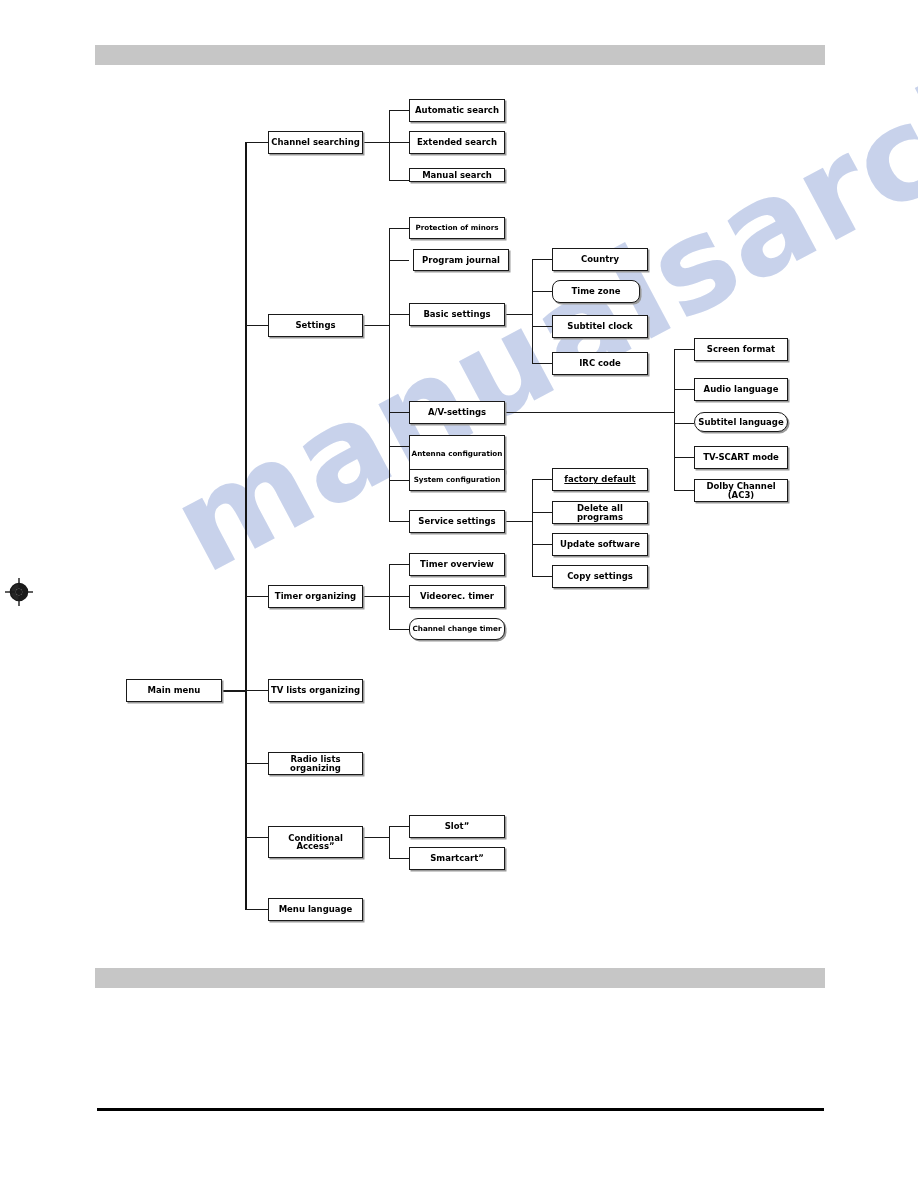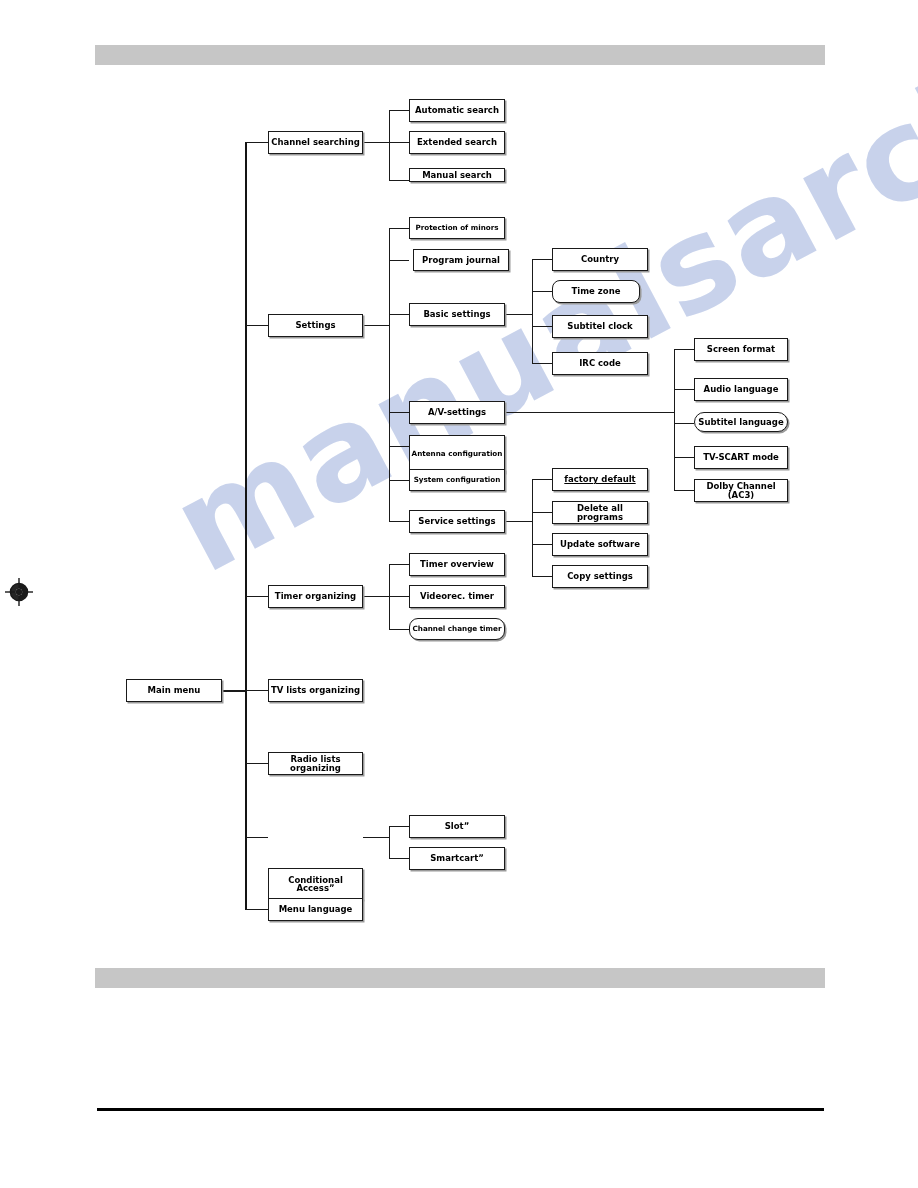--- a/index.html
+++ b/index.html
@@ -140,21 +140,21 @@
     <div class="node" style="left:268px; top:131px; width:95px; height:23px;">Channel searching</div>
 
     <div class="node" style="left:268px; top:314px; width:95px; height:23px;">Settings</div>
 
     <div class="node" style="left:268px; top:585px; width:95px; height:23px;">Timer organizing</div>
 
     <div class="node" style="left:268px; top:679px; width:95px; height:23px;">TV lists organizing</div>
 
     <div class="node" style="left:268px; top:752px; width:95px; height:23px;">Radio lists organizing</div>
 
-    <div class="node" style="left:268px; top:868px; width:95px; height:32px;">Conditional Accessˮ</div>
+    <div class="node" style="left:268px; top:826px; width:95px; height:32px;">Conditional Accessˮ</div>
 
     <div class="node" style="left:268px; top:898px; width:95px; height:23px;">Menu language</div>
 
     <div class="line hline" style="left:363px; top:142px; width:26px;"></div>
 
     <div class="line vline" style="left:389px; top:110px; height:70px;"></div>
 
     <div class="line hline" style="left:389px; top:110px; width:20px;"></div>
     <div class="line hline" style="left:389px; top:142px; width:20px;"></div>
     <div class="line hline" style="left:389px; top:180px; width:20px;"></div>

